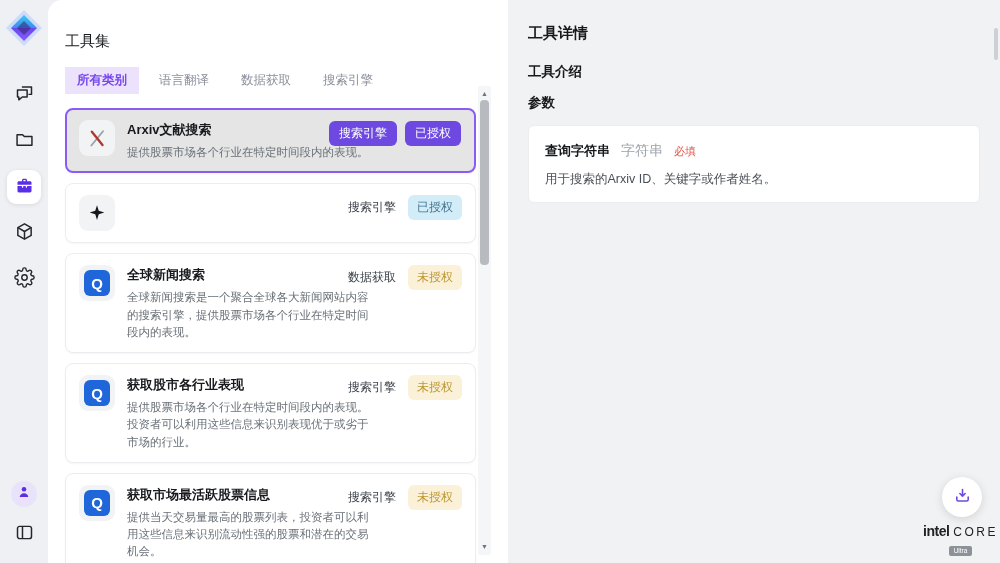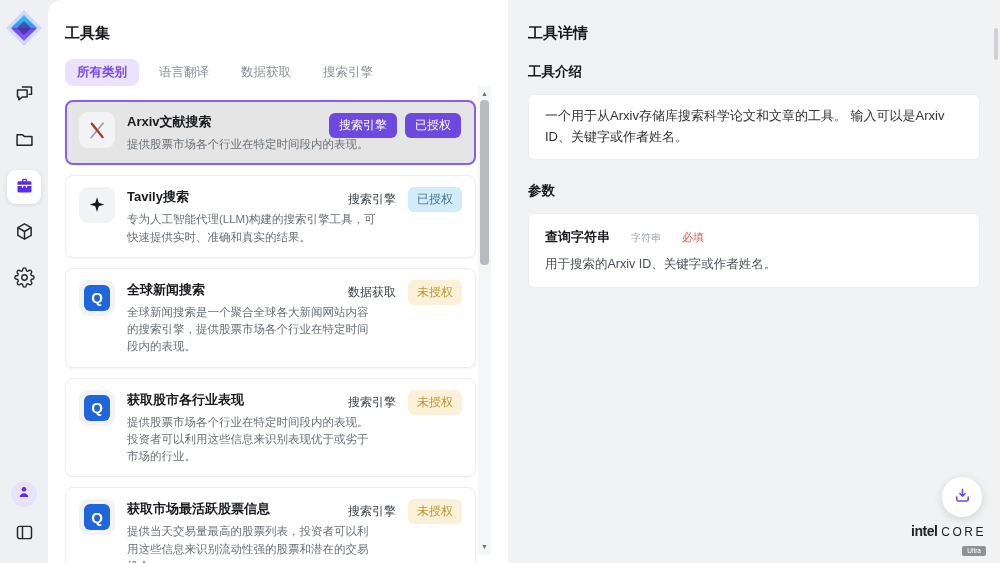--- a/index.html
+++ b/index.html
@@ -30,24 +30,24 @@
     display:flex; align-items:center; justify-content:center; color:#5f2ee0;
     margin:6px 0 10px; cursor:pointer;
   }
   .avatar-circle svg { width:16px; height:16px; }
 
   
   .main { flex:1; display:flex; background:#ffffff; border-top-left-radius:14px; overflow:hidden; }
 
   
   .list-panel { width:460px; flex:none; padding:16px 0 0 17px; position:relative; }
-  .page-title { font-size:15px; font-weight:bold; margin:8px 0 16px; }
+  .page-title { font-size:15px; font-weight:normal; margin:16px 0 16px; }
   .tabs { display:flex; gap:8px; margin-bottom:14px; }
   .tab {
-    font-size:12.5px; color:#8a8f99; padding:5px 12px; border-radius:8px;
+    font-size:12.5px; color:#8a8f99; padding:5px 12px; border-radius:0;
     cursor:pointer; white-space:nowrap;
   }
   .tab.active { background:#ece2fb; color:#7847ee; font-weight:bold; }
 
   .tool-list { display:flex; flex-direction:column; gap:10px; width:411px; }
   .card {
     position:relative; background:#fff; border:1px solid #ebedf0; border-radius:8px;
     padding:11px 13px; display:flex; gap:12px; cursor:pointer;
     box-shadow:0 1px 2px rgba(16,24,40,.04);
   }
@@ -84,35 +84,35 @@
 
   
   .detail-panel { flex:1; background:#f1f2f4; padding:16px 20px; position:relative; }
   .detail-title { font-size:15px; font-weight:bold; margin:8px 0 20px; }
   .section-h { font-size:13.5px; font-weight:bold; margin:0 0 13px; }
   .detail-card {
     background:#fff; border:1px solid #ecedef; border-radius:6px;
     padding:11px 16px; margin-bottom:22px; font-size:13px; color:#333; line-height:1.6;
   }
   .param-card { padding:13px 16px; }
-  .param-head { display:flex; align-items:baseline; gap:21px; margin-bottom:7px; }
+  .param-head { display:flex; align-items:baseline; gap:11px; margin-bottom:7px; }
   .param-name { font-size:13px; font-weight:bold; color:#17191c; }
-  .param-type { font-size:10px; color:#9aa1a9; }
+  .param-type { font-size:14px; color:#9aa1a9; }
   .param-required { font-size:11px; color:#e0564a; }
   .param-desc { font-size:12.5px; color:#4a5057; }
   .mini-thumb { position:absolute; right:2px; top:28px; width:4px; height:32px;
     background:#cdd1d6; border-radius:2px; }
 
   .fab {
     position:absolute; right:18px; bottom:46px; width:40px; height:40px; border-radius:50%;
     background:#fff; box-shadow:0 2px 10px rgba(0,0,0,.13);
     display:flex; align-items:center; justify-content:center; cursor:pointer;
   }
   .fab svg { width:19px; height:19px; }
-  .intel { position:absolute; right:14px; bottom:6px; text-align:right; color:#222; line-height:1.1; }
+  .intel { position:absolute; right:2px; bottom:6px; text-align:center; color:#222; line-height:1.1; }
   .intel-word { font-size:14px; font-weight:bold; letter-spacing:-.5px; }
   .core-word { font-size:12px; letter-spacing:2.5px; margin-left:4px; font-weight:400; }
   .ultra-badge { display:inline-block; background:#8d9298; color:#fff; font-size:6.5px;
     padding:1px 5px; border-radius:2px; margin-top:1px; }
 </style>
 </head>
 <body>
 
 <div class="app">
 
@@ -223,24 +223,20 @@
       <span class="badge-cat">搜索引擎</span>
       <span class="badge-status ok">已授权</span>
     </div>
   </div>
           <div class="card">
     <div class="card-icon">
               <svg viewBox="0 0 24 24" fill="#15181d">
                 <path d="M12 3.5l1.9 6.1 6.1 1.9-6.1 1.9L12 19.5l-1.9-6.1L4 11.5l6.1-1.9z"></path>
               </svg>
             </div>
-    <div class="card-main">
-      <div class="card-title">Tavily搜索</div>
-      <div class="card-desc">专为人工智能代理(LLM)构建的搜索引擎工具，可快速提供实时、准确和真实的结果。</div>
-    </div>
     <div class="card-badges">
       <span class="badge-cat">搜索引擎</span>
       <span class="badge-status ok">已授权</span>
     </div>
   </div>
           <div class="card">
     <div class="card-icon">
               <span class="q-square">
                 <span class="q-letter">Q</span>
               </span>
@@ -290,23 +286,20 @@
         <div class="sb-arrow up">▲</div>
         <div class="sb-thumb"></div>
         <div class="sb-arrow down">▼</div>
       </div>
     </section>
 
     <section class="detail-panel">
       <h1 class="detail-title">工具详情</h1>
 
       <h2 class="section-h">工具介绍</h2>
-      <div class="detail-card">
-        <span>一个用于从Arxiv存储库搜索科学论文和文章的工具。 输入可以是Arxiv ID、关键字或作者姓名。</span>
-      </div>
 
       <h2 class="section-h">参数</h2>
       <div class="detail-card param-card">
         <div class="param-head">
           <span class="param-name">查询字符串</span>
           <span class="param-type">字符串</span>
           <span class="param-required">必填</span>
         </div>
         <p class="param-desc">用于搜索的Arxiv ID、关键字或作者姓名。</p>
       </div>

